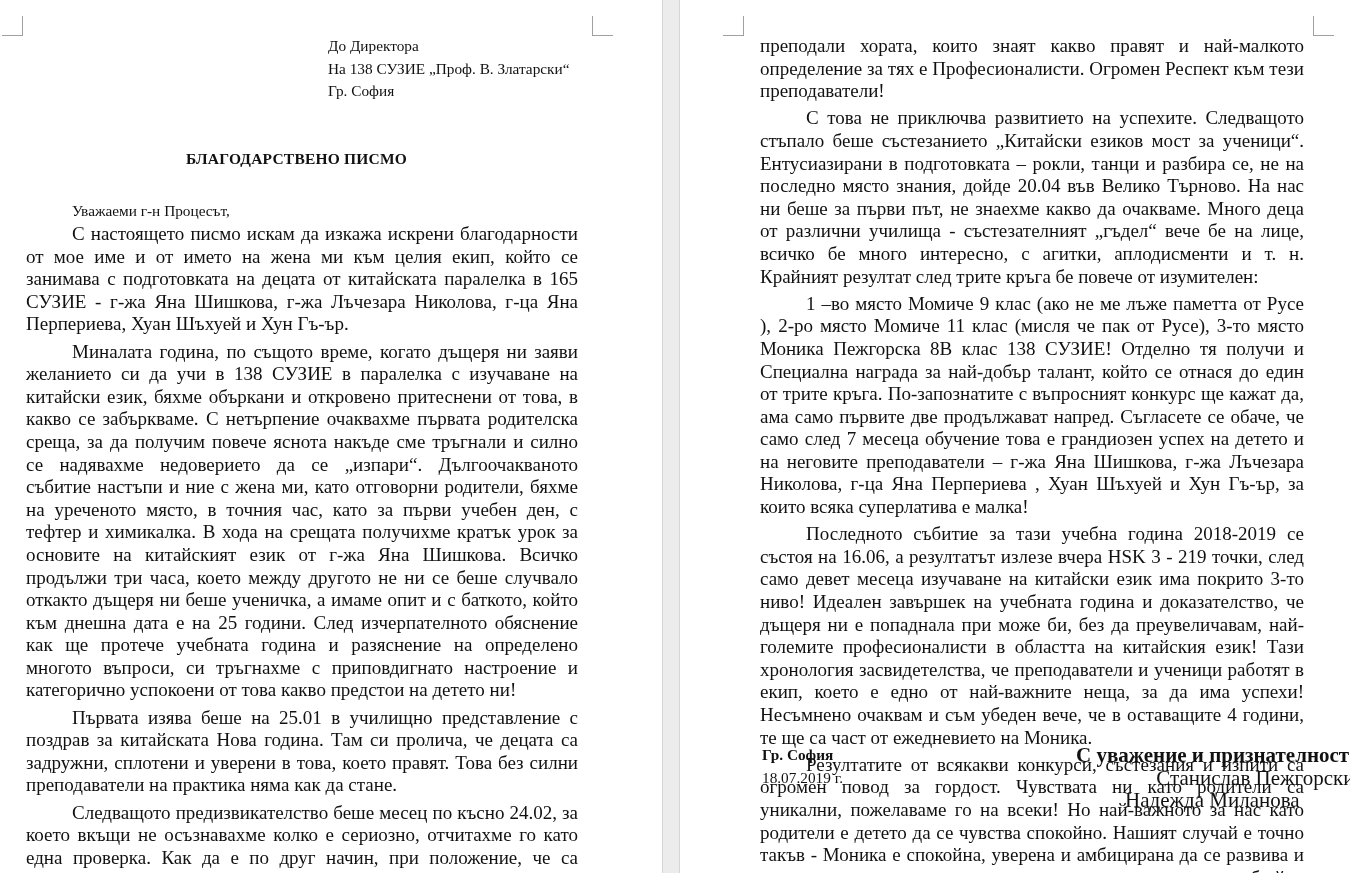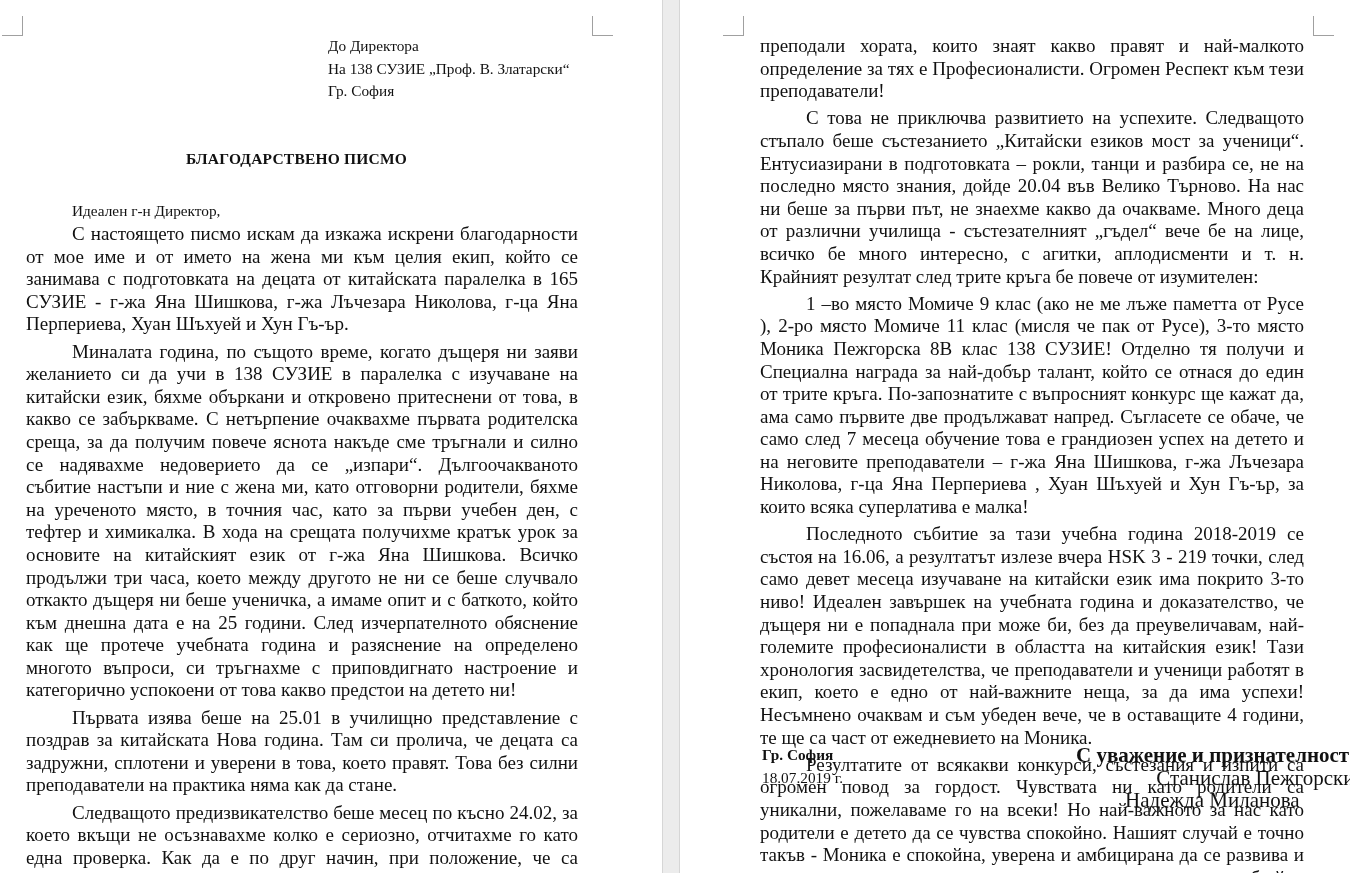--- a/index.html
+++ b/index.html
@@ -53,21 +53,21 @@
   <div class="corner c-bl" style="left:8px; top:860px; width:20px; height:13px;"></div>
   <div class="corner c-br" style="left:598px; top:860px; width:20px; height:13px;"></div>
 
   <div id="addressee">
     <div>До Директора</div>
     <div>На 138 СУЗИЕ „Проф. В. Златарски“</div>
     <div>Гр. София</div>
   </div>
 
   <div id="title">БЛАГОДАРСТВЕНО ПИСМО</div>
-  <div id="salutation">Идеален г-н Директор,</div>
+  <div id="salutation">Уважаеми г-н Процесът,</div>
 
   <div class="text" id="left-body">
     <p class="para">С настоящето писмо искам да изкажа искрени благодарности от мое име и от името на жена ми към целия екип, който се занимава с подготовката на децата  от китайската паралелка в 165 СУЗИЕ - г-жа Яна Шишкова, г-жа Лъчезара Николова, г-ца Яна Перпериева, Хуан Шъхуей и Хун Гъ-ър.</p>
     <p class="para">Миналата година, по същото време, когато дъщеря ни заяви желанието си да учи в 138 СУЗИЕ в паралелка с изучаване на китайски език, бяхме объркани и откровено притеснени от това, в какво се забъркваме. С нетърпение очаквахме първата родителска среща, за да получим повече яснота накъде сме тръгнали и силно се надявахме недоверието да се „изпари“. Дългоочакваното събитие настъпи и ние с жена ми, като отговорни родители, бяхме на уреченото място, в точния час, като за първи учебен ден, с тефтер и химикалка. В хода на срещата получихме кратък урок за основите на китайският език от г-жа Яна Шишкова. Всичко продължи три часа, което между другото не ни се беше случвало откакто дъщеря ни беше ученичка, а имаме опит и с баткото, който към днешна дата е на 25 години. След изчерпателното обяснение как ще протече учебната година и разяснение на определено многото въпроси, си тръгнахме с приповдигнато настроение и категорично успокоени от това какво предстои на детето ни!</p>
     <p class="para">Първата изява беше на 25.01 в училищно представление с поздрав за китайската Нова година. Там си пролича, че децата са задружни, сплотени и уверени в това, което правят. Това без силни преподаватели на практика няма как да стане.</p>
     <p class="para">Следващото предизвикателство беше месец по късно 24.02, за което вкъщи не осъзнавахме колко е сериозно, отчитахме го като една проверка. Как да е по друг начин, при положение, че са минали само пет месеца от „приключението“ изучаване на китайски език!? Но резултатите излязоха и се оказа, че Моника беше издържала не едно, а две нива на „необикновеният език“ -  HSK 1 – 194 точки от възможни 200 и HSK 2 – 179 точки от възможни 200!</p>
     <p class="para">Безспорно уникален резултат, за който, пак казвам, не сме предполагали с жена ми, че е възможен.</p>
 
   </div>
 </div>

